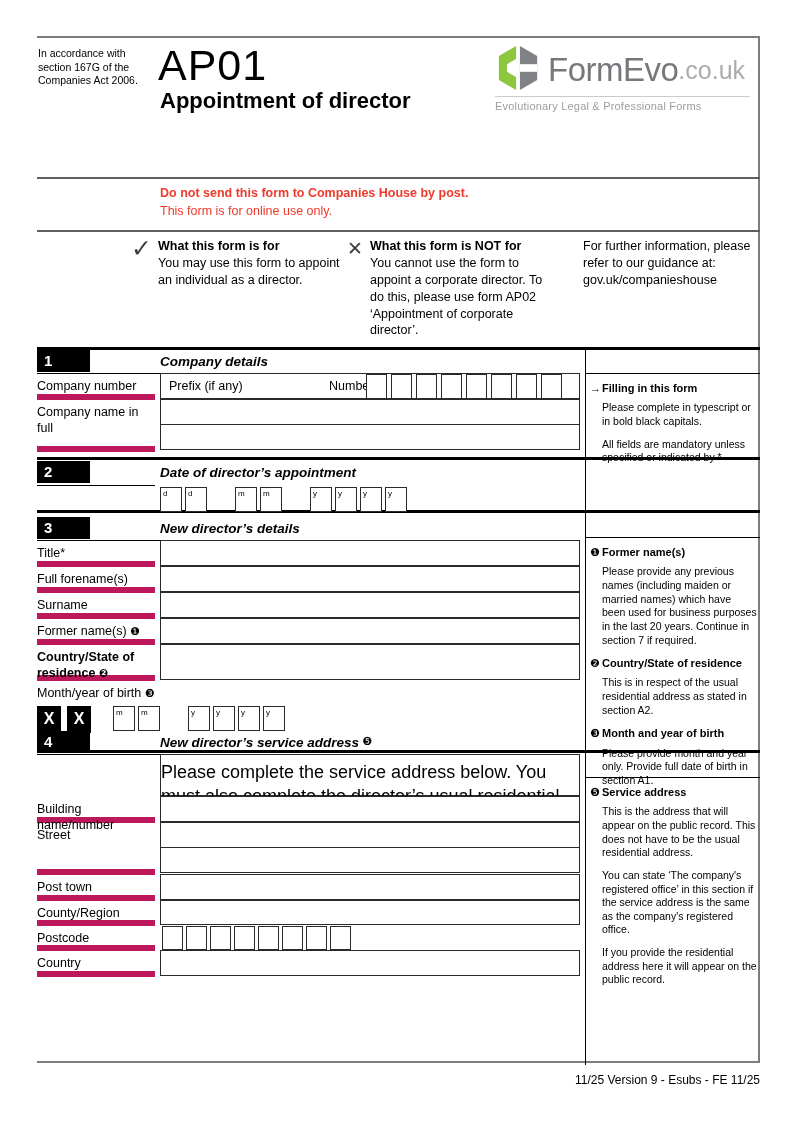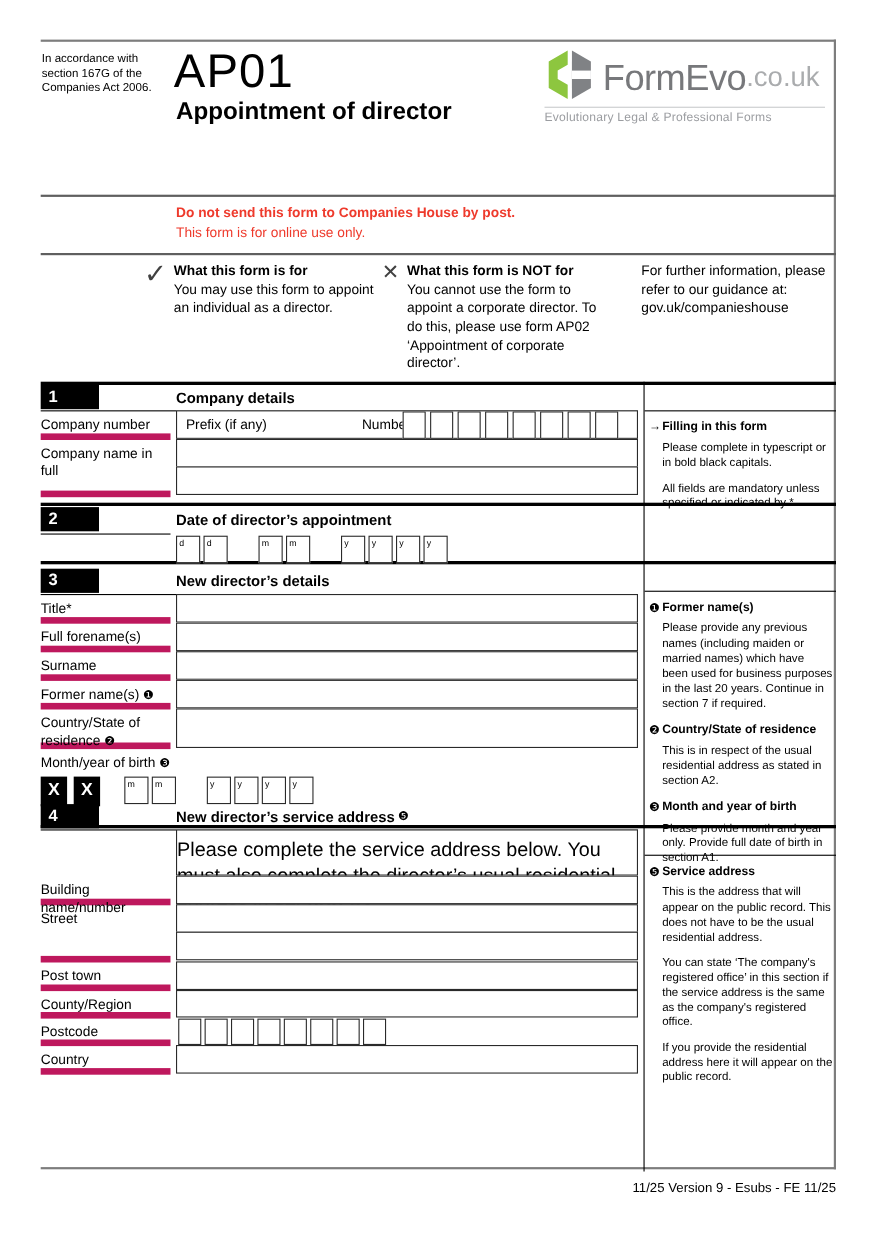--- a/index.html
+++ b/index.html
@@ -35,32 +35,32 @@
   .intro-col .t { font-weight:bold; }
   .col1 { left:121px; width:192px; }
   .col2 { left:333px; width:176px; }
   .col3 { left:546px; width:178px; white-space:pre-line; }
 
   
   .main { position:absolute; left:0; top:312px; width:543px; }
   .sec-head { display:flex; height:24px; }
   .sec-head.ul { border-bottom:1px solid #000; }
   .sec-num { width:53px; height:22px; background:#000; color:#fff; font-weight:bold; font-size:15px; padding:2px 0 0 7px; }
-  .sec-title { margin-left:70px; font-weight:bold; font-size:13.5px; padding-top:4px; }
+  .sec-title { margin-left:70px; font-weight:bold; font-size:13.5px; padding-top:4px;font-style:italic; }
   .sup { font-size:11px; font-weight:normal; position:relative; top:-2px; margin-left:3px; }
 
   .row { display:flex; align-items:stretch; }
   .lbl { width:118px; margin-right:5px; font-size:12.5px; line-height:1.25; padding-top:5px;
          border-bottom:6px solid #be185d; flex-shrink:0; }
   .lbl .mk { font-size:11px; }
   .lbl.nob { border-bottom:none; }
   .lbl.topline { border-bottom:none; border-top:1px solid #000; }
   .fld { width:420px; border:1px solid #2a2a2a; background:#fff; margin-top:-1px; position:relative; }
   .stack { width:420px; }
-  .r26 { height:26px; } .r25 { height:25px; } .r36 { height:36px; } .r42 { height:42px; } .r52 { height:52px; } .r39 { height:39px;flex-direction:column; }
+  .r26 { height:26px; } .r25 { height:25px; } .r36 { height:36px;font-weight:bold; } .r42 { height:42px; } .r52 { height:52px; } .r39 { height:39px;flex-direction:column; }
 
   .inlabel { position:absolute; top:5px; font-size:12.5px; }
   .cboxes { position:absolute; left:205px; top:0; display:flex; }
   .charbox { width:21px; height:25px; border:1px solid #2a2a2a; margin-right:4px; background:#fff; }
   .pcboxes { display:flex; padding:0 0 0 2px; }
   .pcboxes .charbox { height:24px; margin-right:3px; }
 
   .datebox { width:22px; height:25px; border:1px solid #2a2a2a; font-size:8px; line-height:1;
              padding:2px 0 0 2px; background:#fff; }
   .dgap { width:3px; } .ggap { width:28px; }

